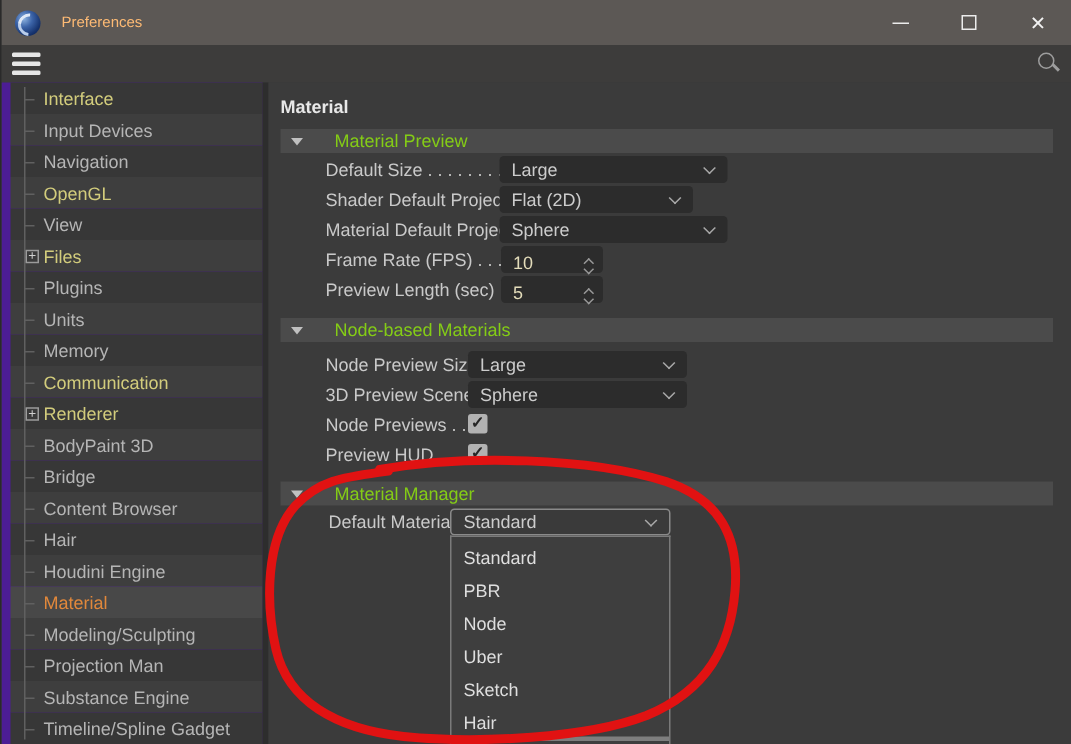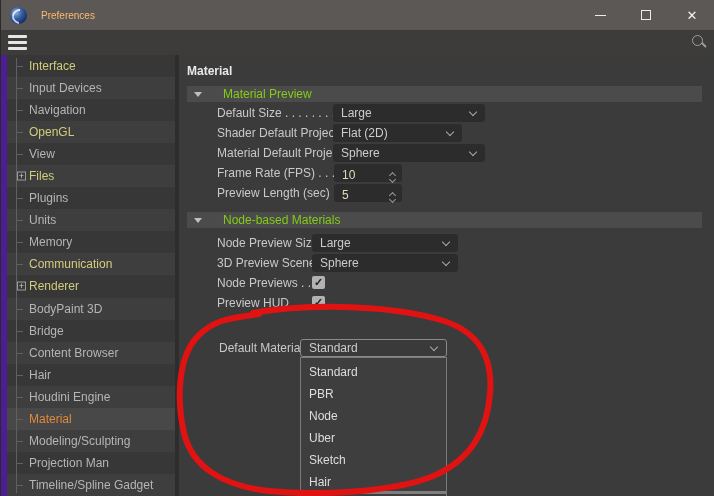--- a/index.html
+++ b/index.html
@@ -157,20 +157,23 @@
       <div class="side-row orange selected">
         <span>Material</span>
       </div>
       <div class="side-row ">
         <span>Modeling/Sculpting</span>
       </div>
       <div class="side-row ">
         <span>Projection Man</span>
       </div>
       <div class="side-row ">
+        <span>Substance Engine</span>
+      </div>
+      <div class="side-row ">
         <span>Timeline/Spline Gadget</span>
       </div>
     </div>
   <div class="divider"></div>
 
   <div class="content">
     <div class="page-title">Material</div>
 
     <div class="group-bar" style="top:31px">
       <div class="tri"></div>
@@ -238,20 +241,24 @@
     </div>
     <div class="row" style="top:218px">
       <span class="lbl">Node Previews . .</span>
       <div class="cb">✓</div>
     </div>
     <div class="row" style="top:238px">
       <span class="lbl">Preview HUD . . . .</span>
       <div class="cb">✓</div>
     </div>
 
+    <div class="group-bar" style="top:266px">
+      <div class="tri"></div>
+      <span>Material Manager</span>
+    </div>
     <div class="row" style="top:283px">
       <span class="lbl" style="left:40px">Default Material</span>
       <div class="dd open" style="left:121px;width:147px">
         <span>Standard</span>
         <i class="chev"></i>
       </div>
     </div>
 
     <div class="menu">
       <div class="menu-sep"></div>

